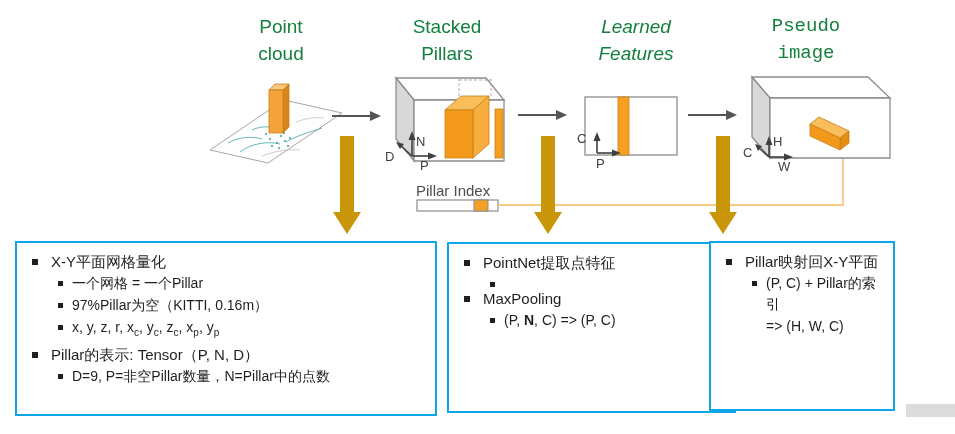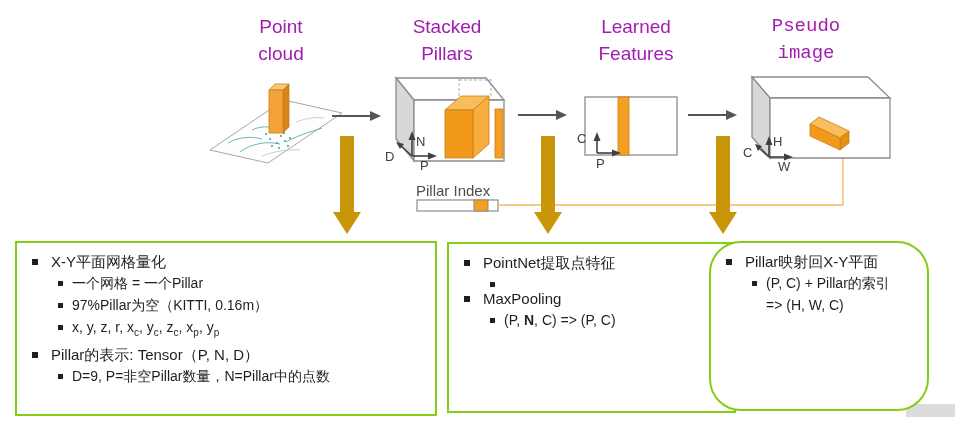--- a/index.html
+++ b/index.html
@@ -1,28 +1,28 @@
 <!DOCTYPE html>
 <html><head>
 <meta charset="utf-8">
 <style>
   html,body{margin:0;padding:0;background:#fff;}
   #canvas{position:relative;width:955px;height:434px;background:#ffffff;overflow:hidden;
           font-family:"Liberation Sans",sans-serif;}
   #diagram-svg{position:absolute;left:0;top:0;}
   .stage{position:absolute;top:13px;width:132px;text-align:center;font-size:19px;line-height:27px;
-         color:#a21caf;white-space:pre-line;z-index:2;}
-  #stage1{left:215px;} #stage2{left:381px;} #stage3{left:570px;} #stage4{left:740px;font-family:Liberation Mono, monospace;}
+         color:#15803d;white-space:pre-line;z-index:2;}
+  #stage1{left:215px;} #stage2{left:381px;} #stage3{left:570px;font-style:italic;} #stage4{left:740px;font-family:Liberation Mono, monospace;}
   .axl{font-size:13px;fill:#404040;}
   .pidx{font-size:15px;fill:#4d4d4d;}
-  .ibox{position:absolute;box-sizing:border-box;border:2px solid #84cc16;background:#fff;
+  .ibox{position:absolute;box-sizing:border-box;border:2px solid #0ea5e9;background:#fff;
         padding:7px 5px 0 5px;z-index:2;}
   #box1{left:15px;top:241px;width:422px;height:175px;}
   #box2{left:447px;top:242px;width:289px;height:171px;}
-  #box3{left:709px;top:241px;width:220px;height:170px;border-radius:32px;}
+  #box3{left:709px;top:241px;width:186px;height:170px;}
   .item{display:flex;align-items:flex-start;margin:1px 0;color:#1f1f1f;}
   .item .txt{display:block;}
   .l1{margin-left:10px;font-size:15px;line-height:21px;}
   .l2{margin-left:36px;font-size:14px;line-height:21px;}
   .bullet{flex:0 0 auto;width:6px;height:6px;background:#1f1f1f;margin:8px 13px 0 0;}
   .l2 .bullet{width:5px;height:5px;margin:8px 9px 0 0;}
   .cont{padding-left:14px;}
   .txt sub{font-size:10px;}
   .txt b{font-weight:bold;}
   #shadow-artifact{position:absolute;left:906px;top:404px;width:49px;height:13px;

